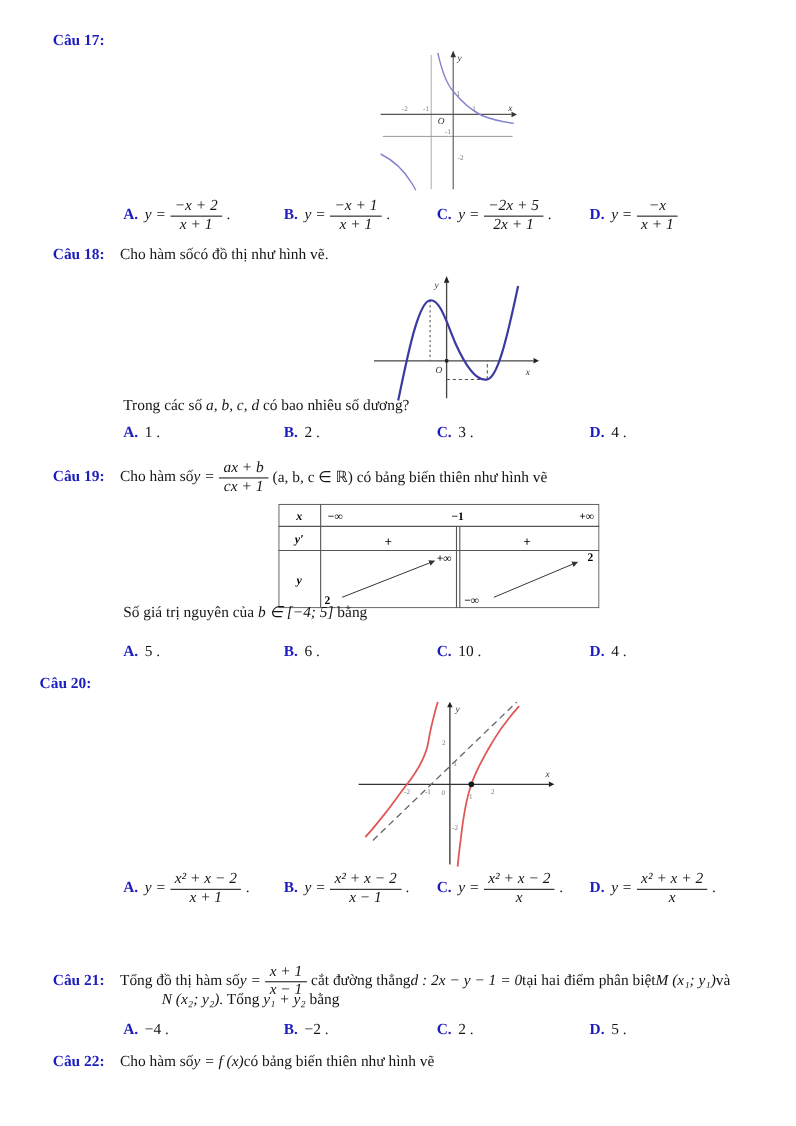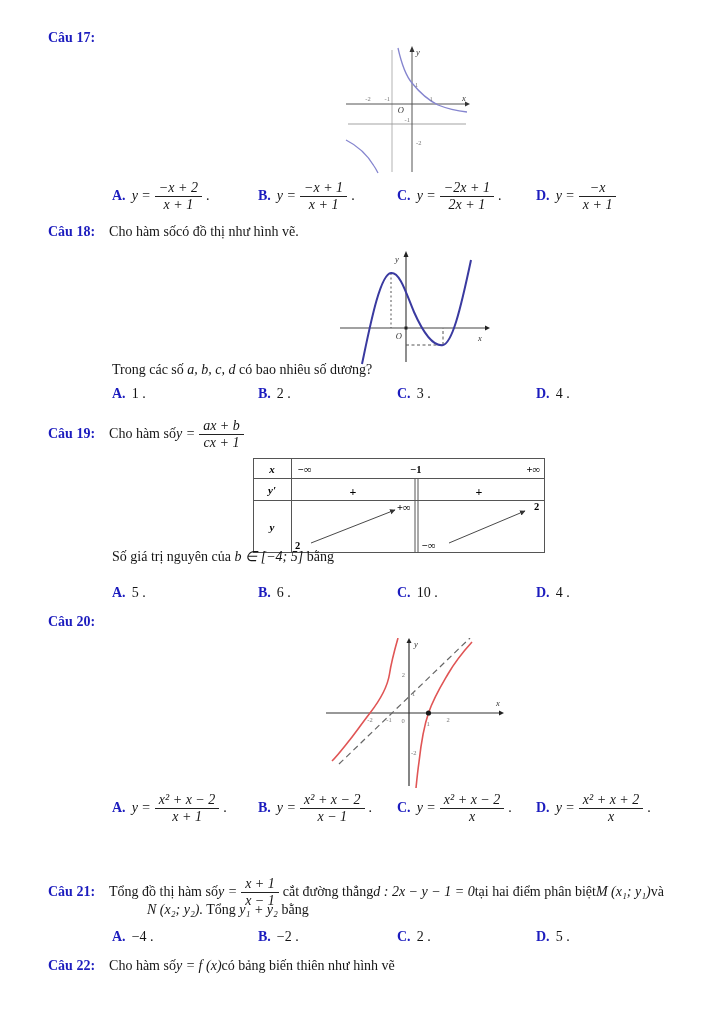--- a/index.html
+++ b/index.html
@@ -69,21 +69,21 @@
     <span class="frac">
         <span class="num">−x + 1</span>
         <span class="den">x + 1</span>
       </span>
     <span>.</span>
   </span>
   <span class="ans p3">
     <span class="letter">C.</span>
     <span class="m">y =</span>
     <span class="frac">
-        <span class="num">−2x + 1</span>
+        <span class="num">−2x + 5</span>
         <span class="den">2x + 1</span>
       </span>
     <span>.</span>
   </span>
   <span class="ans p4">
     <span class="letter">D.</span>
     <span class="m">y =</span>
     <span class="frac">
         <span class="num">−x</span>
         <span class="den">x + 1</span>
@@ -137,20 +137,21 @@
 </div>
 
 <div class="block hdr" style="left:48px;top:418px;">
   <span class="qlabel">Câu 19:</span>
   <span class="qtext">Cho hàm số </span>
   <span class="m">y =</span>
   <span class="frac">
       <span class="num">ax + b</span>
       <span class="den">cx + 1</span>
     </span>
+  <span class="m" style="font-style:normal;">(a, b, c ∈ ℝ) có bảng biến thiên như hình vẽ</span>
 </div>
 
 <svg class="block" style="left:253px;top:458px;" width="292" height="95" viewBox="0 0 292 95">
   <defs>
     <marker id="arr19" markerWidth="8" markerHeight="8" refX="5.5" refY="3" orient="auto">
         <path d="M0,0 L6,3 L0,6 z" fill="#333"></path>
       </marker>
   </defs>
   <rect x="0.5" y="0.5" width="291" height="94" fill="none" stroke="#555" stroke-width="1"></rect>
   <line x1="0" y1="20.5" x2="292" y2="20.5" stroke="#555" stroke-width="1"></line>
@@ -190,21 +191,21 @@
   <span class="ans p3">
       <span class="letter">C.</span>
       <span>10 .</span>
     </span>
   <span class="ans p4">
       <span class="letter">D.</span>
       <span>4 .</span>
     </span>
 </div>
 
-<div class="block hdr" style="left:48px;top:614px;flex-direction:column;">
+<div class="block hdr" style="left:36px;top:614px;flex-direction:column;">
   <span class="qlabel">Câu 20:</span>
 </div>
 
 <svg class="block" style="left:322px;top:638px;" width="185" height="150" viewBox="0 0 185 150">
   <line x1="4" y1="75" x2="177" y2="75" stroke="#333" stroke-width="1.2"></line>
   <polygon points="177,72.5 182,75 177,77.5" fill="#222"></polygon>
   <line x1="87" y1="4" x2="87" y2="148" stroke="#333" stroke-width="1.2"></line>
   <polygon points="84.5,5 87,0 89.5,5" fill="#222"></polygon>
   <line x1="17" y1="126" x2="148" y2="0" stroke="#666" stroke-width="1.2" stroke-dasharray="6,4"></line>
   <path d="M 76,0 C 72,14 69,26 67.5,36 C 65,52 55,66 48,75 C 41,84 34,94 28.5,101 C 22,109 16,117 10,123" fill="none" stroke="#e05555" stroke-width="1.6"></path>

